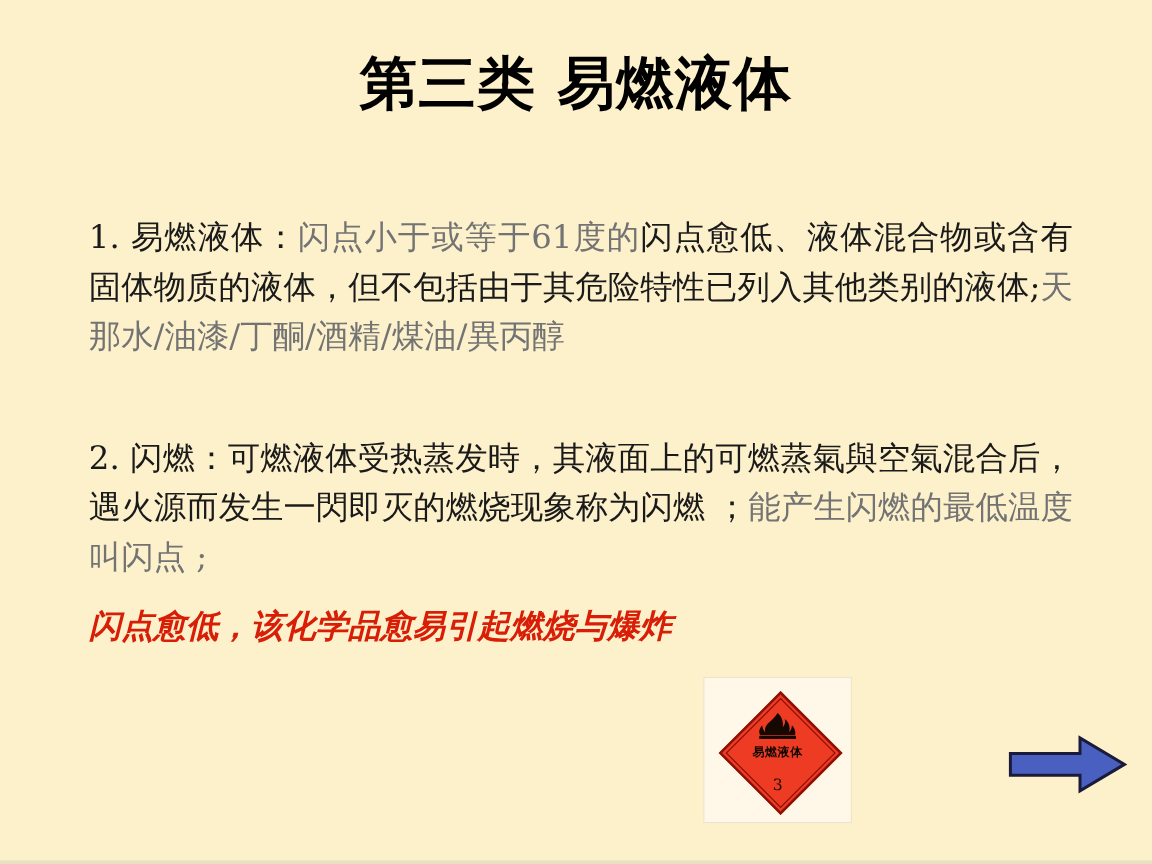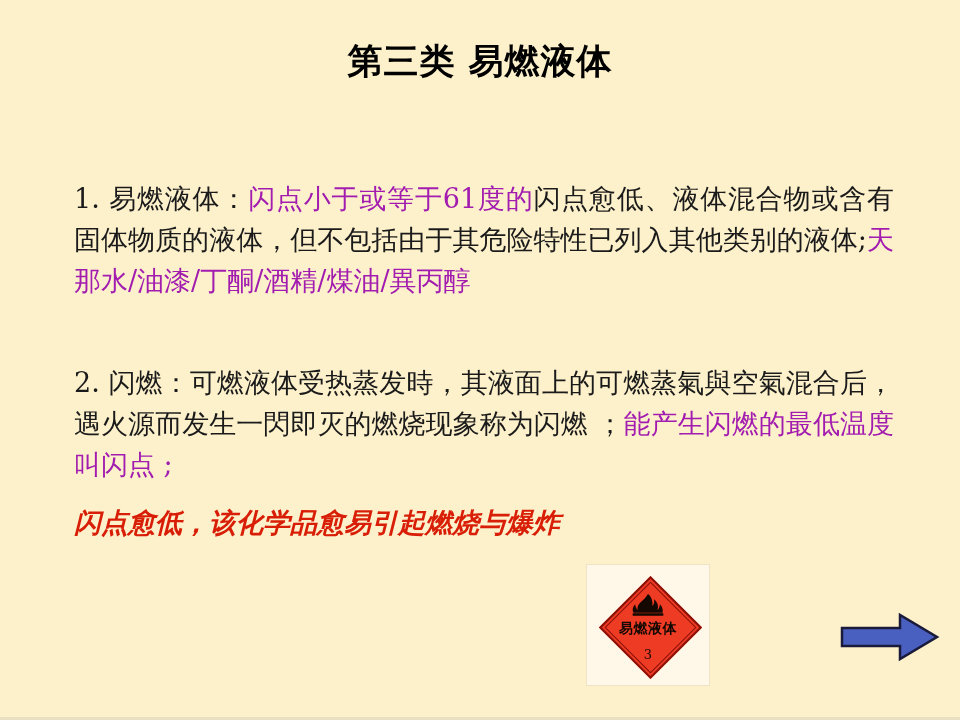--- a/index.html
+++ b/index.html
@@ -20,39 +20,39 @@
     background: #FDF1CC;
     box-sizing: border-box;
     border-bottom: 3px solid #E8E0C0;
   }
   .slide-title {
     position: absolute;
     top: 38px;
     left: 0;
     width: 960px;
     text-align: center;
-    font-size: 35px;
+    font-size: 48px;
     font-weight: bold;
     color: #000000;
     letter-spacing: 1px;
     font-family: "DejaVu Serif", "Liberation Serif", serif;
   }
   .para {
     font-size: 27px;
     line-height: 41px;
     color: #1a1a1a;
     font-family: "DejaVu Serif", "Liberation Serif", serif;
     text-align: justify;
   }
   .para-1 { top: 178px; position: absolute; left: 74px; width: 820px; }
   .para-2 { top: 362px; position: absolute; left: 74px; width: 820px; }
   .para-3 { top: 502px; position: absolute; left: 74px; width: 820px; }
 
   .red {
-    color: #a21caf;
+    color: #737373;
   }
   .red-strong {
     color: #D81E06;
     font-weight: bold;
     font-style: italic;
   }
   .blk { color: #1a1a1a; }
 
   
   .placard-wrap {
@@ -96,21 +96,21 @@
     justify-content: flex-start;
     padding-top: 18px;
     box-sizing: border-box;
   }
   .flame-icon {
     width: 34px;
     height: 26px;
     line-height: 0;
   }
   .placard-label {
-    font-size: 14px;
+    font-size: 10px;
     font-weight: bold;
     color: #120800;
     letter-spacing: 0.5px;
     margin-top: 1px;
     font-family: "DejaVu Sans", "Liberation Sans", sans-serif;
   }
   .placard-number {
     position: absolute;
     bottom: 13px;
     left: 0;

